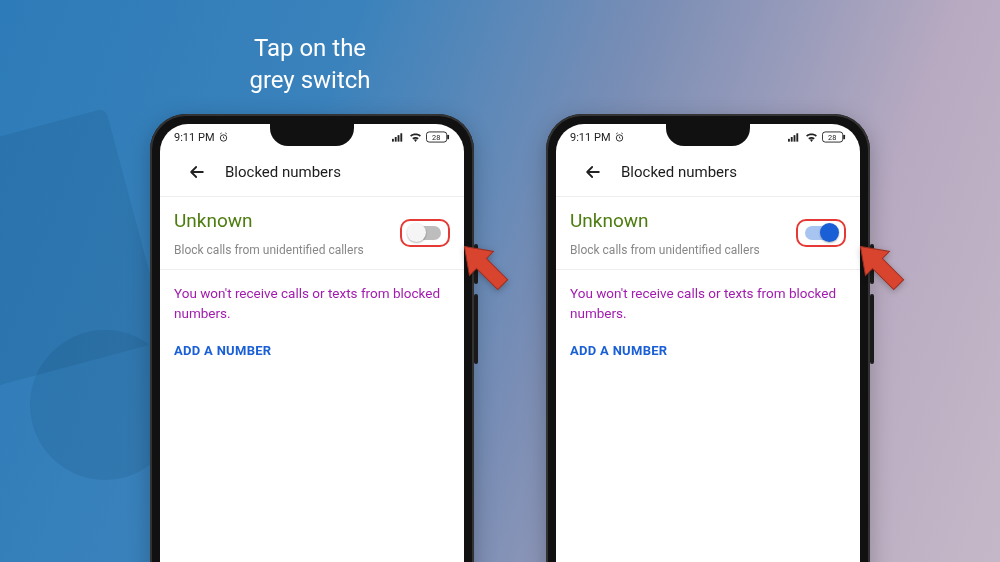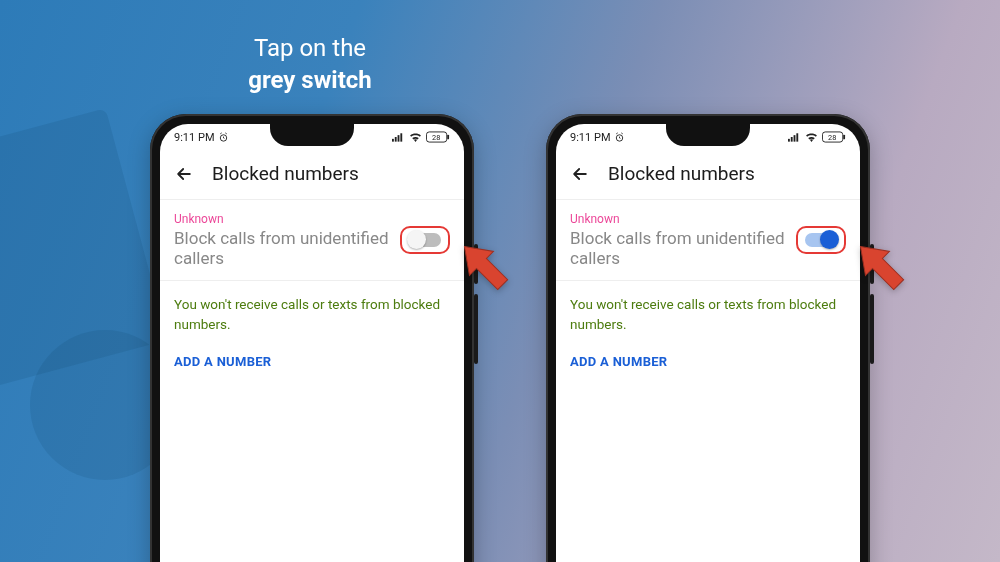--- a/index.html
+++ b/index.html
@@ -38,21 +38,21 @@
   }
   .caption {
     position: absolute;
     color: #fff;
     font-size: 24px;
     line-height: 1.35;
     text-align: center;
     font-weight: 400;
     width: 300px;
   }
-  .caption .bold { font-weight: 700; margin-top: 48px; }
+  .caption .bold { font-weight: 400; margin-top: 48px; }
   .caption.left { left: 160px; top: 32px; }
   .caption.right { left: 558px; top: 32px; }
 
   .phone {
     position: absolute;
     top: 114px;
     width: 324px;
     height: 640px;
     background: #111;
     border-radius: 36px;
@@ -102,36 +102,36 @@
     color: #222;
     z-index: 2;
   }
   .sb-left, .sb-right { display: flex; align-items: center; gap: 4px; justify-content: space-between; }
   .sb-right svg { display: block; }
 
   .appbar {
     display: flex;
     align-items: center;
     gap: 18px;
-    padding: 12px 14px 14px 14px;
-    font-size: 19px;
+    padding: 12px 14px 14px 27px;
+    font-size: 15px;
     color: #1c1c1c;
     border-bottom: 1px solid #eee;
   }
   .back-arrow { width: 20px; height: 20px; }
 
   .row {
     display: flex;
     align-items: center;
     justify-content: space-between;
     padding: 12px 14px;
     border-bottom: 1px solid #eee;
   }
-  .row-text .t1 { font-size: 12px; color: #ec4899; }
-  .row-text .t2 { font-size: 17px; color: #888; margin-top: 2px; }
+  .row-text .t1 { font-size: 19px; color: #4d7c0f; }
+  .row-text .t2 { font-size: 12px; color: #888; margin-top: 11px; }
 
   .switch-box {
     border: 2.5px solid #e53935;
     border-radius: 10px;
     padding: 5px 7px;
     display: flex;
     align-items: center;
   }
   .switch {
     width: 32px;
@@ -148,21 +148,21 @@
     box-shadow: 0 1px 2px rgba(0,0,0,.3);
   }
   .switch.off { background: #bdbdbd; }
   .switch.off .knob { left: -2px; background: #f5f5f5; }
   .switch.on { background: #a7c5f0; }
   .switch.on .knob { right: -2px; background: #1a5fd6; }
 
   .info {
     padding: 14px 14px 6px 14px;
     font-size: 13.5px;
-    color: #4d7c0f;
+    color: #a21caf;
     line-height: 1.45;
   }
   .action {
     padding: 14px;
     font-size: 13px;
     font-weight: 700;
     color: #1a5fd6;
     letter-spacing: .3px;
   }
 

